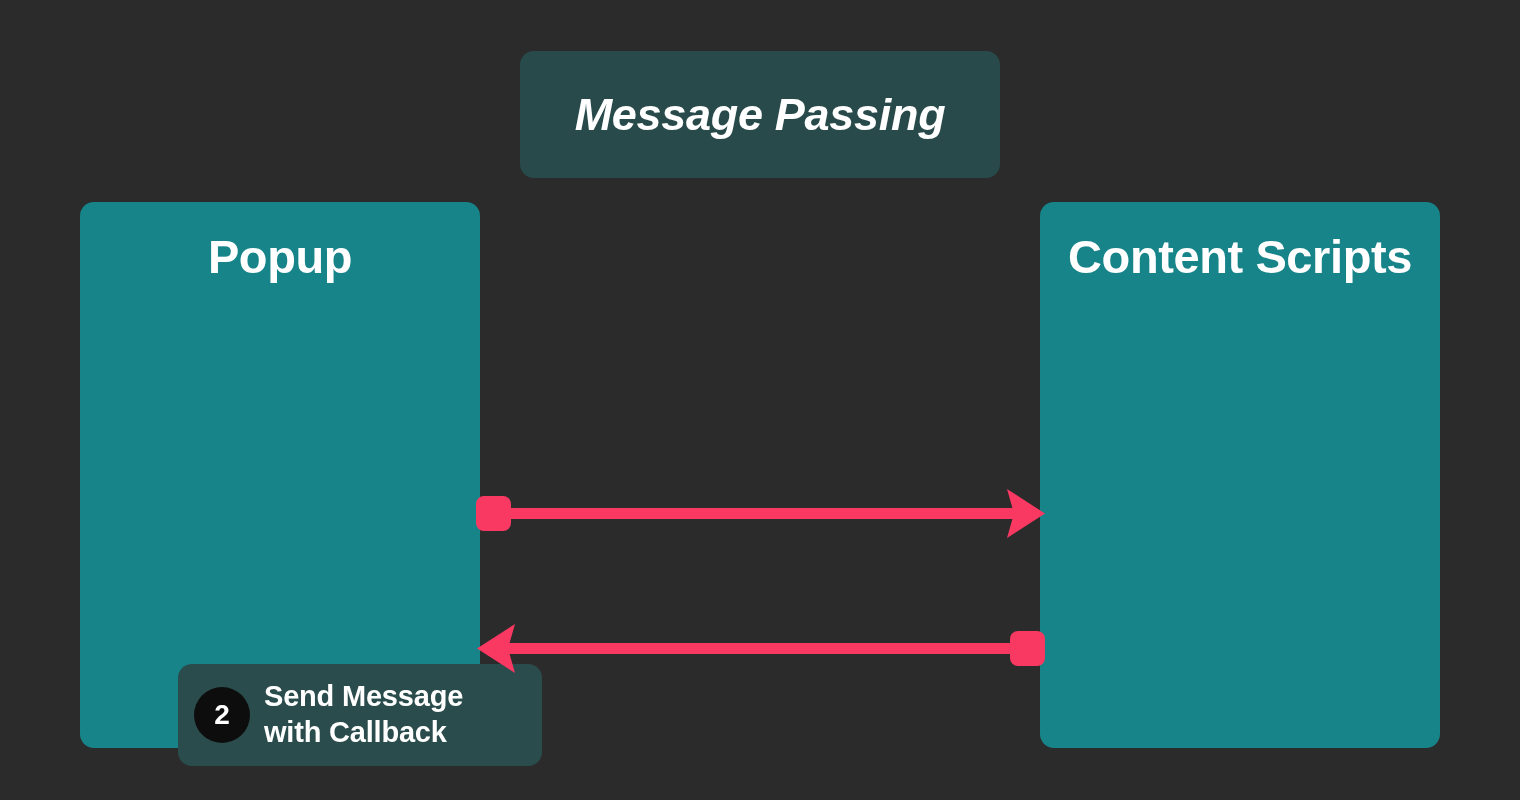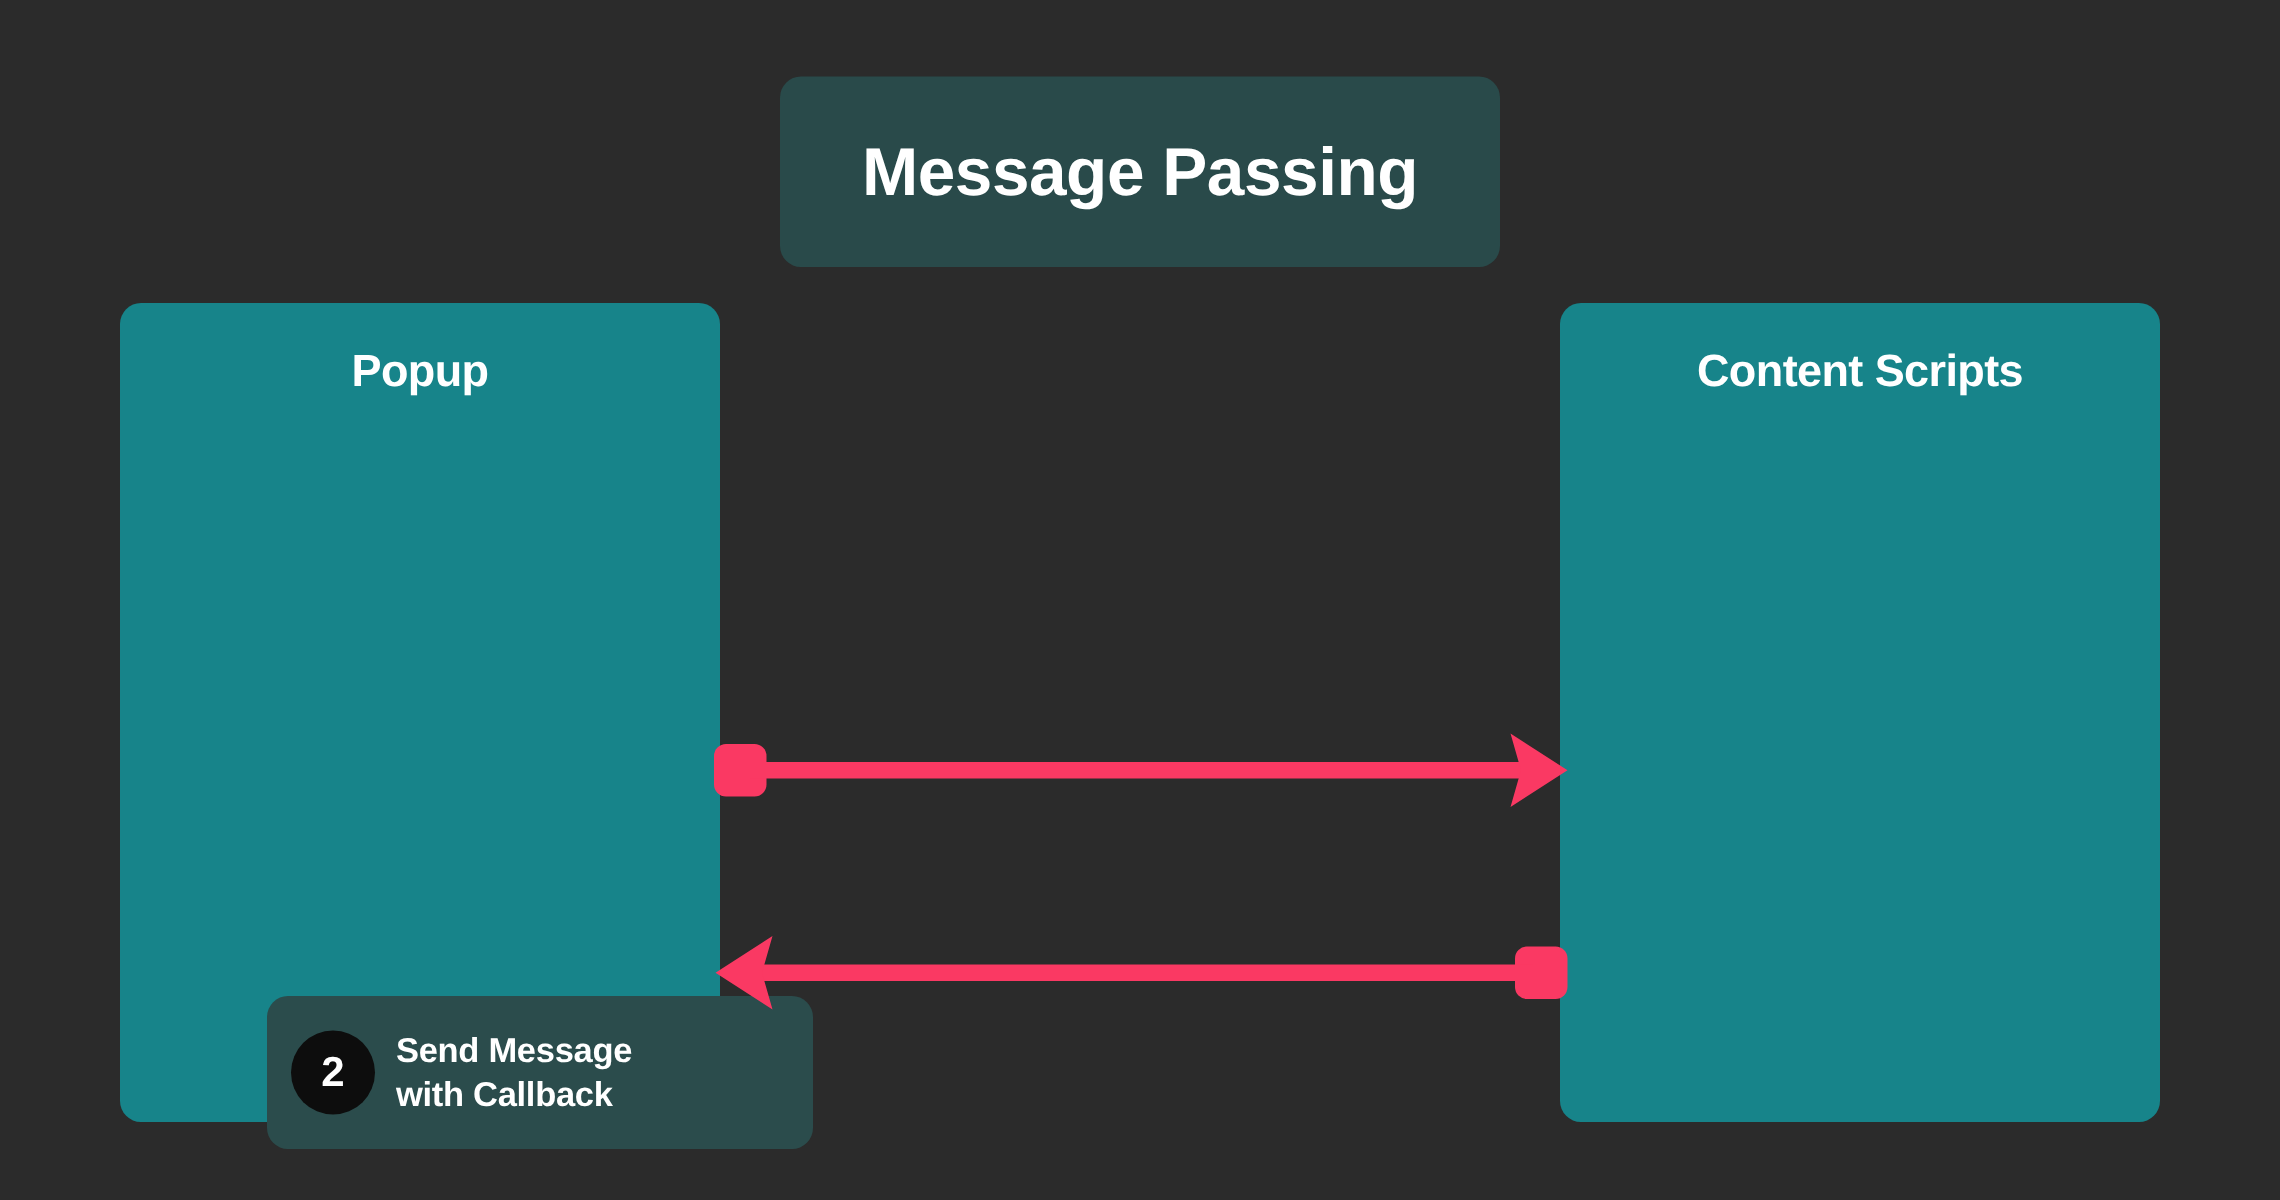--- a/index.html
+++ b/index.html
@@ -24,20 +24,21 @@
     position: absolute;
     left: 520px;
     top: 51px;
     width: 480px;
     height: 127px;
     background: #294a4a;
     border-radius: 14px;
     display: flex;
     align-items: center;
     justify-content: center;
+    font-style: italic;
   }
   .title-text {
     color: #ffffff;
     font-size: 45px;
     font-weight: bold;
     letter-spacing: -0.3px;
     line-height: 1;
   }
 
   
@@ -52,21 +53,21 @@
   .panel-left  { left: 80px; }
   .panel-right { left: 1040px; border-radius: 14px; }
 
   .panel-title {
     position: absolute;
     left: 0;
     top: 29px;
     width: 100%;
     text-align: center;
     color: #ffffff;
-    font-size: 30px;
+    font-size: 47px;
     font-weight: bold;
     letter-spacing: -0.4px;
     line-height: 1.1;
   }
 
   
   .step-card {
     position: absolute;
     background: #2b4c4c;
     border-radius: 14px;
@@ -84,21 +85,21 @@
     color: #ffffff;
     font-size: 28px;
     font-weight: bold;
     display: flex;
     align-items: center;
     justify-content: center;
     margin-right: 14px;
   }
   .step-label {
     color: #ffffff;
-    font-size: 23px;
+    font-size: 29px;
     font-weight: bold;
     line-height: 1.24;
     letter-spacing: -0.2px;
     white-space: pre-line;
   }
   .card-step2 { left:   98px; top: 462px; width: 364px; height: 102px; }
 
   
   .arrow-svg {
     position: absolute;

